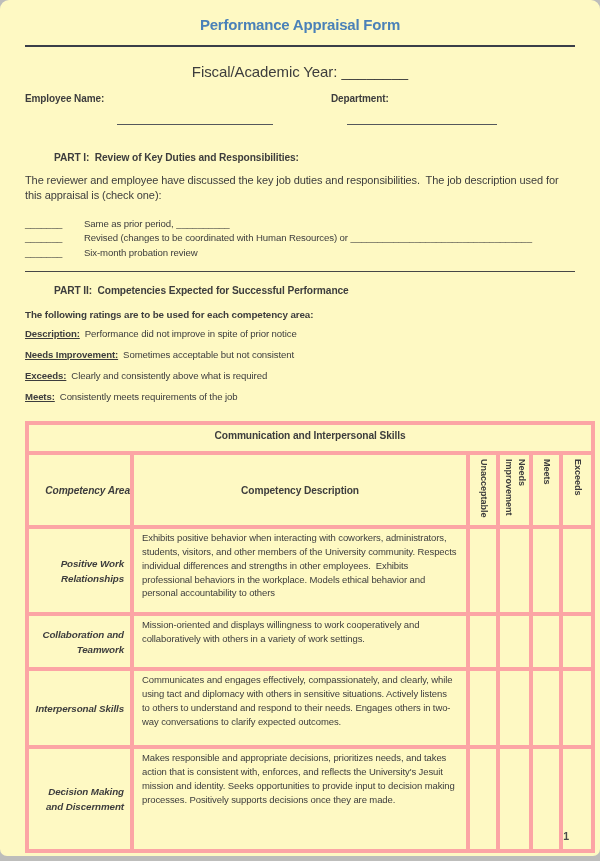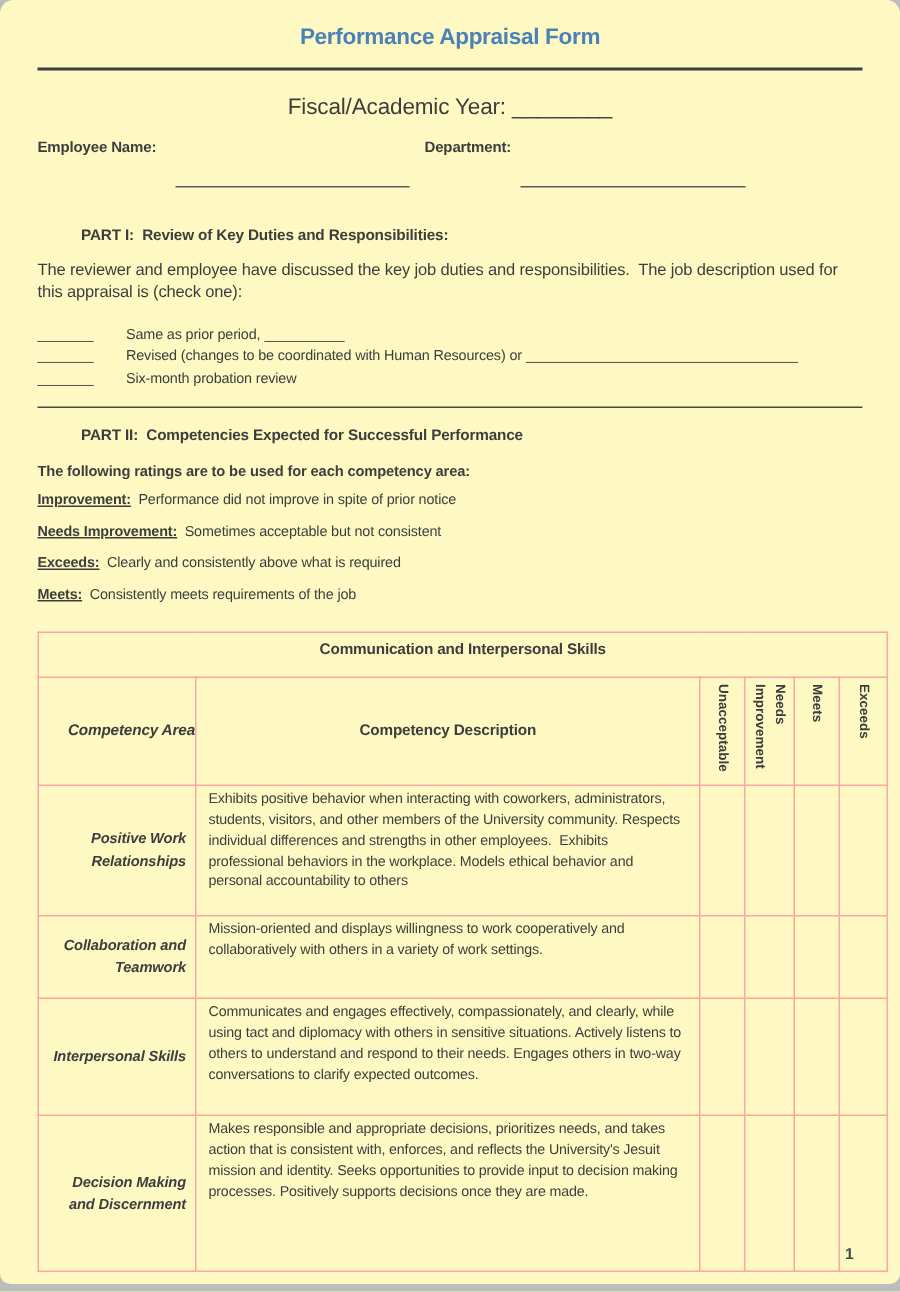--- a/index.html
+++ b/index.html
@@ -41,21 +41,21 @@
   }
   .fiscal-row .lbl{font-weight:400;}
   .blank-txt{letter-spacing:0;}
   .labels-row{
     margin-top:14px;
     display:flex;
     font-size:10px;
     font-weight:700;
     line-height:13px;
   }
-  .labels-row .col1{width:258px;}
+  .labels-row .col1{width:306px;}
   .blank-lines{
     position:relative;
     margin-top:10px;
     height:12px;
   }
   .fill-line{
     position:absolute;top:9px;height:0;
     border-bottom:1.5px solid #55585c;
   }
   .line-1{left:92px;width:156px;}
@@ -109,21 +109,21 @@
   .rating-line .def{margin-left:5px;}
   
   .ctable{
     width:566px;
     margin:16px auto 0 auto;
     border-collapse:collapse;
     table-layout:fixed;
     border:1.5px solid #3f3f3f;
   }
   .ctable td,.ctable th{
-    border:1px solid #fca5a5;
+    border:4px solid #fca5a5;
     padding:0;
     box-sizing:border-box;
   }
   tr.r-title{height:30px;}
   tr.r-head{height:70px;}
   tr.r1{height:87px;}
   tr.r2{height:55px;}
   tr.r3{height:78px;}
   tr.r4{height:104px;}
   .section-title{
@@ -216,21 +216,21 @@
     <div>
       <span class="opt-blank">_______</span><span>Six-month probation review</span>
     </div>
   </div>
 
   <div class="part2-rule"></div>
   <div class="sec-heading p2-heading">PART II:  Competencies Expected for Successful Performance</div>
   <div class="ratings-intro">The following ratings are to be used for each competency area:</div>
 
   <div class="rating-line">
-    <span class="term">Improvement:</span><span class="def">Performance did not improve in spite of prior notice</span>
+    <span class="term">Description:</span><span class="def">Performance did not improve in spite of prior notice</span>
   </div>
   <div class="rating-line">
     <span class="term">Needs Improvement:</span><span class="def">Sometimes acceptable but not consistent</span>
   </div>
   <div class="rating-line">
     <span class="term">Exceeds:</span><span class="def">Clearly and consistently above what is required</span>
   </div>
   <div class="rating-line">
     <span class="term">Meets:</span><span class="def">Consistently meets requirements of the job</span>
   </div>

